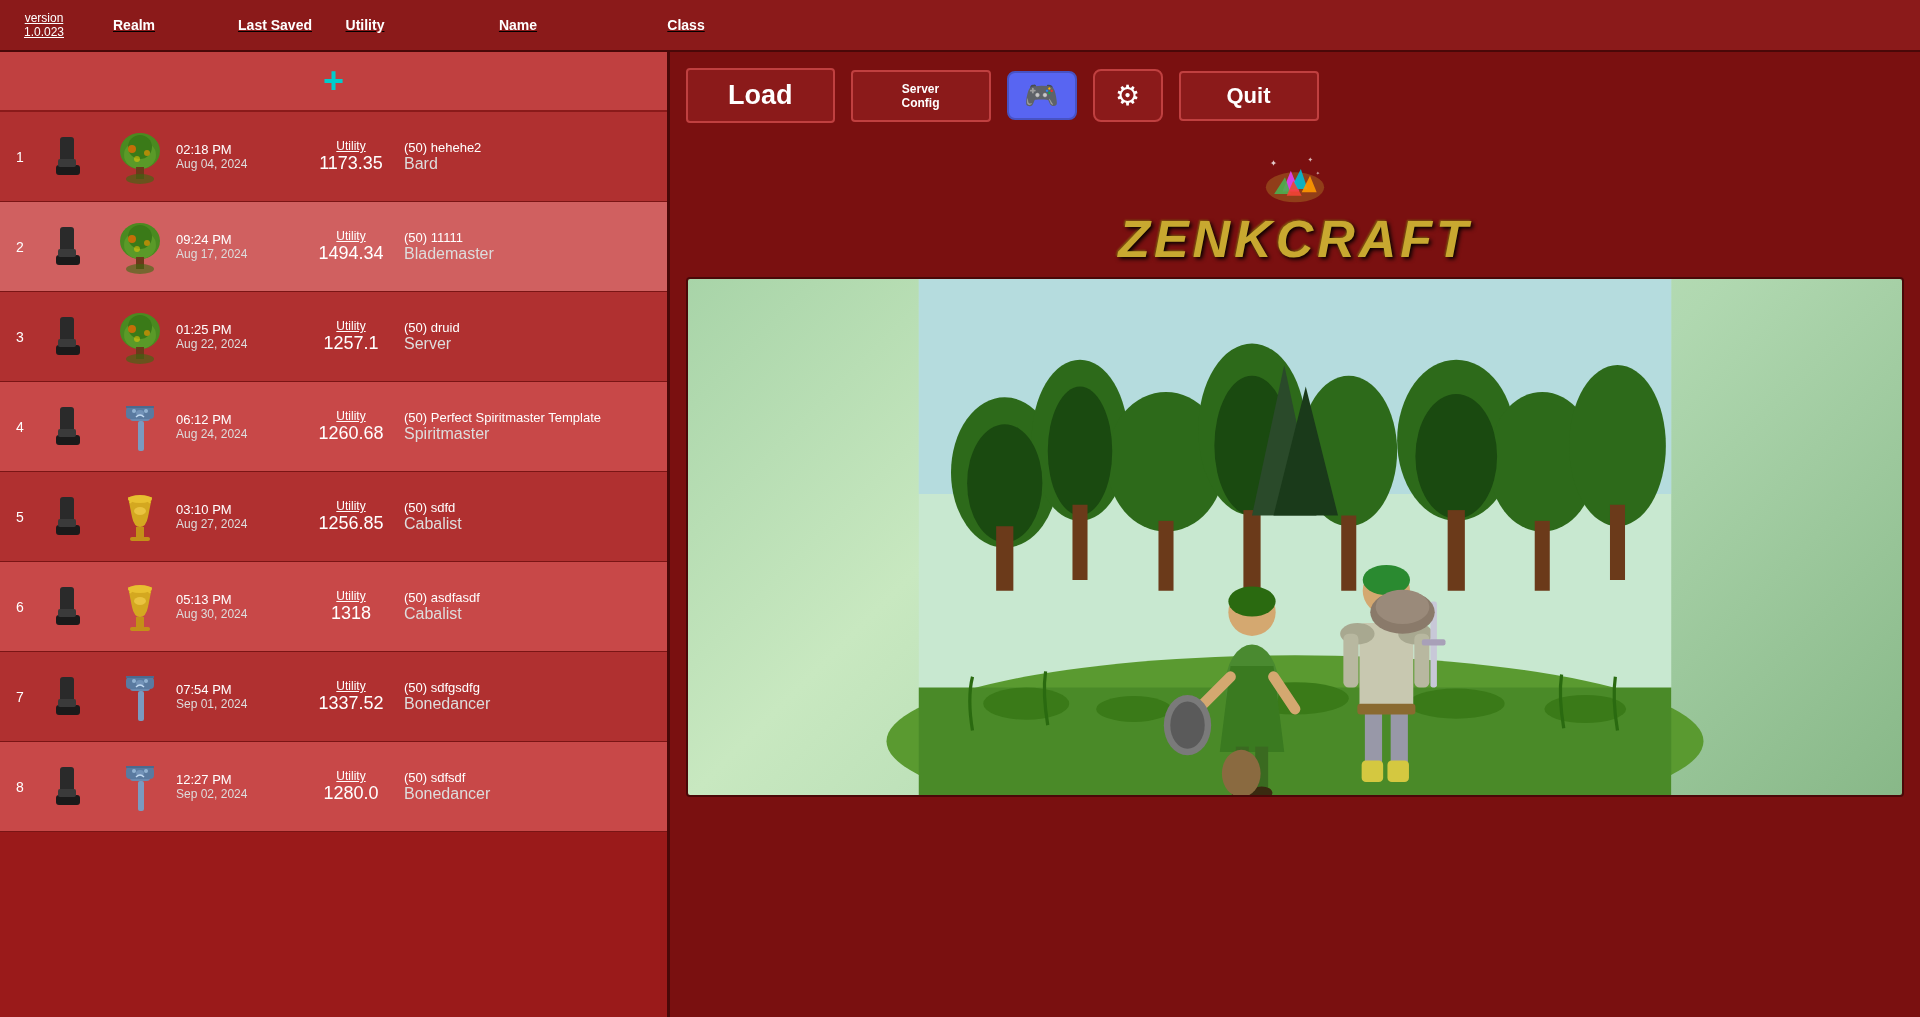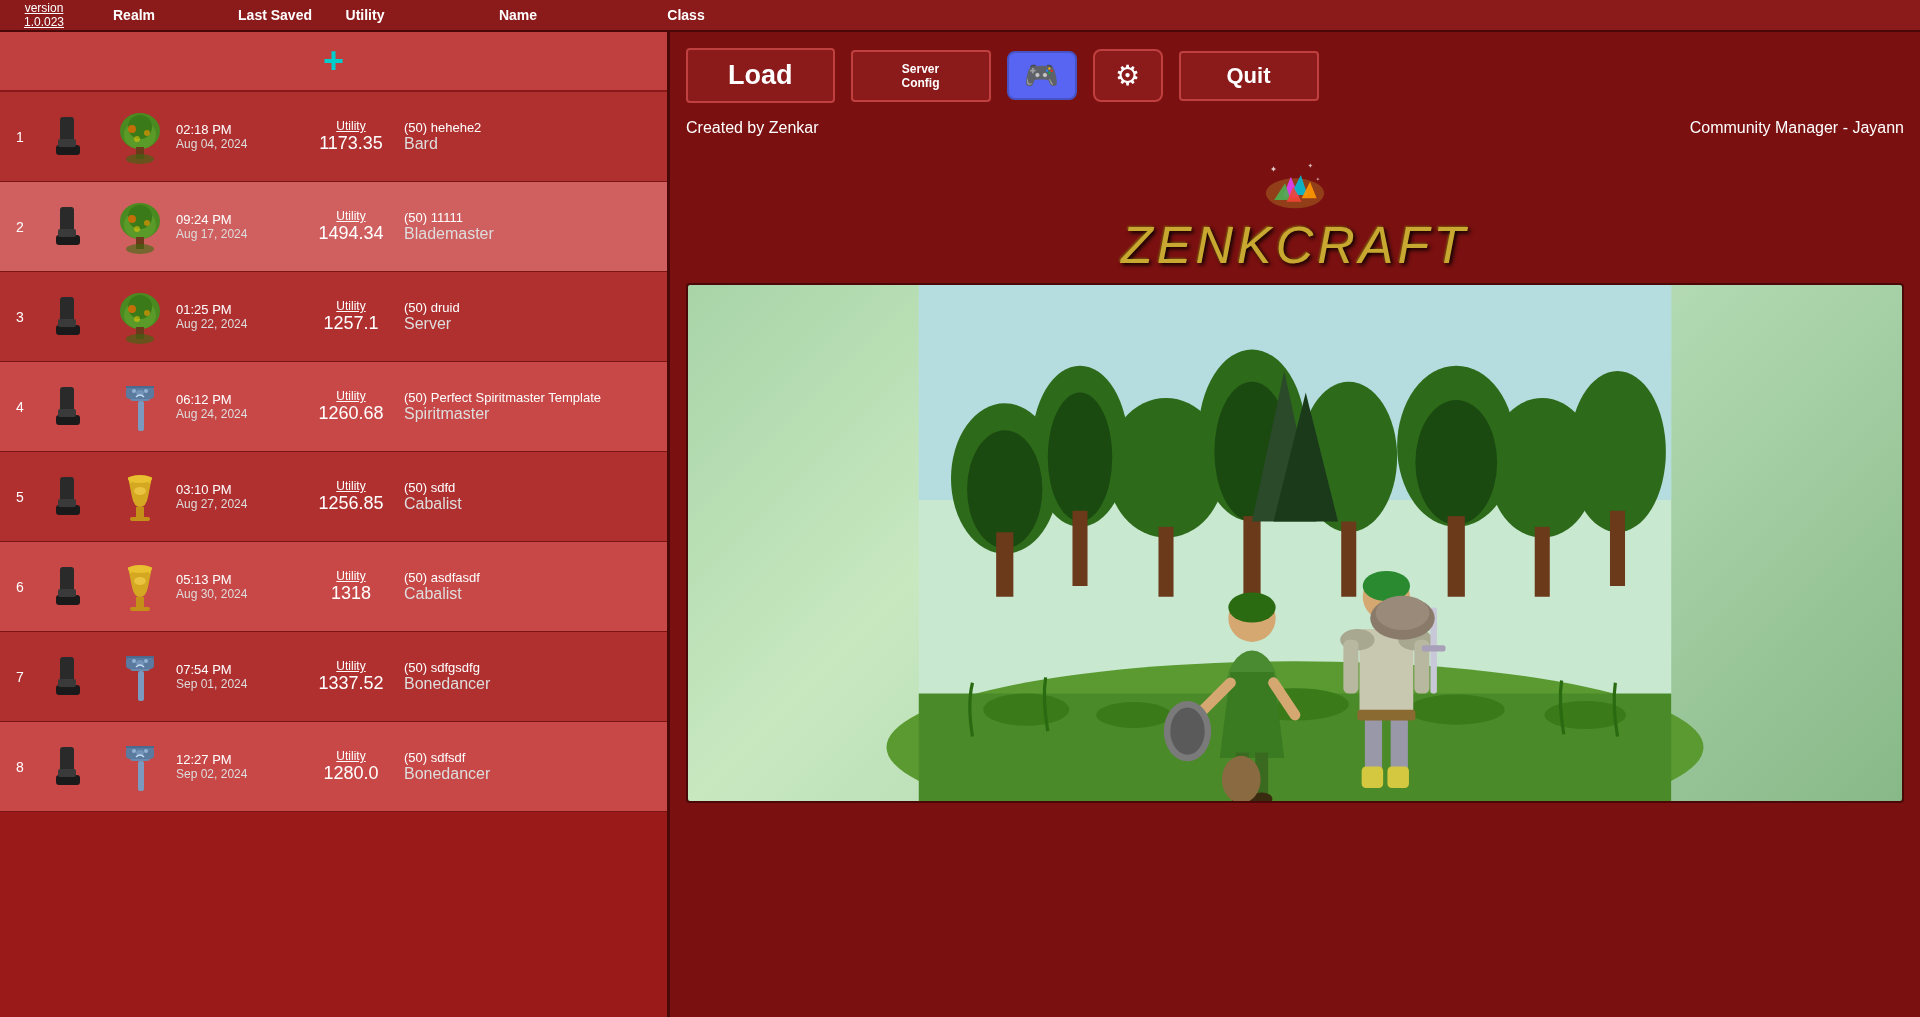--- a/index.html
+++ b/index.html
@@ -12,22 +12,23 @@
       display: flex;
       flex-direction: column;
     }
 
     
     .top-bar {
       background: #8b1a1a;
       border-bottom: 2px solid #4a0808;
       display: flex;
       align-items: center;
-      height: 32px;
+      height: 52px;
       padding: 0 4px;
+      text-decoration: underline;
     }
     .version-label {
       color: #fff;
       font-size: 12px;
       text-decoration: underline;
       margin-right: 10px;
       min-width: 80px;
       text-align: center;
     }
     .col-headers {
@@ -250,21 +251,21 @@
       margin-bottom: 8px;
     }
     .gem-graphic {
       width: 100px;
       height: 80px;
       position: relative;
       margin-bottom: -10px;
     }
     .game-title {
       font-size: 52px;
-      font-weight: normal;
+      font-weight: bold;
       color: #c8a830;
       text-shadow: 2px 2px 4px #000, -1px -1px 2px #8a6010;
       letter-spacing: 4px;
       font-style: italic;
     }
 
     .game-image {
       flex: 1;
       border: 2px solid #4a0808;
       border-radius: 4px;
@@ -589,24 +590,20 @@
 Config</button>
       <button class="btn-discord">
         <span>🎮</span>
       </button>
       <button class="btn-settings">
         <span>⚙</span>
       </button>
       <button class="btn-quit">Quit</button>
     </div>
 
-    <div class="credits-row">
-      <span class="credits-text">Created by Zenkar</span>
-      <span class="credits-text">Community Manager - Jayann</span>
-    </div>
 
     <div class="game-logo-area">
 
       <svg class="gem-graphic" viewBox="0 0 120 80" xmlns="http://www.w3.org/2000/svg">
 
         <ellipse cx="60" cy="50" rx="35" ry="18" fill="#c8a830" opacity="0.3"></ellipse>
         <polygon points="45,55 55,30 65,55" fill="#e040fb" opacity="0.9"></polygon>
         <polygon points="55,52 67,28 75,52" fill="#00bcd4" opacity="0.9"></polygon>
         <polygon points="35,58 48,38 55,58" fill="#4caf50" opacity="0.9"></polygon>
         <polygon points="68,56 78,36 86,56" fill="#ff9800" opacity="0.9"></polygon>

